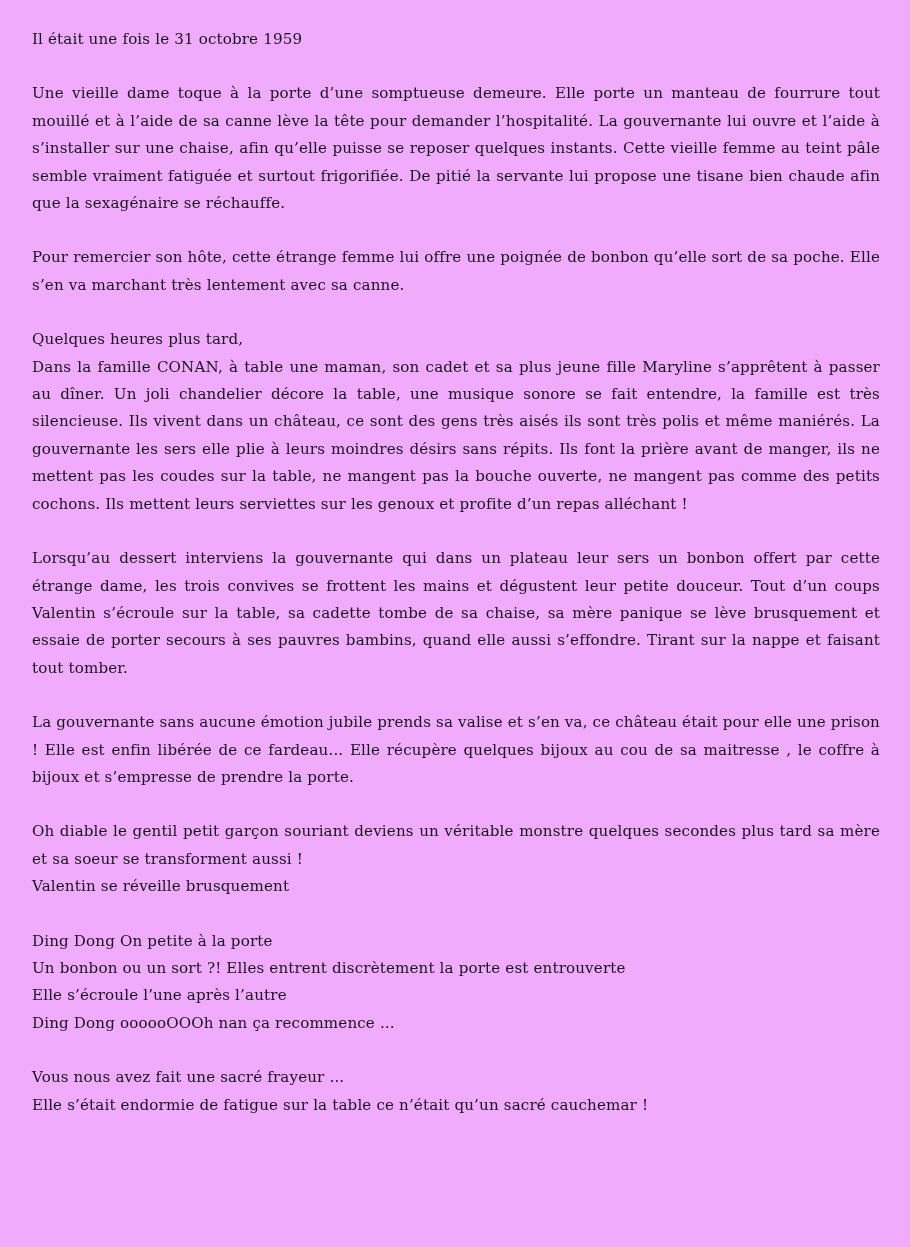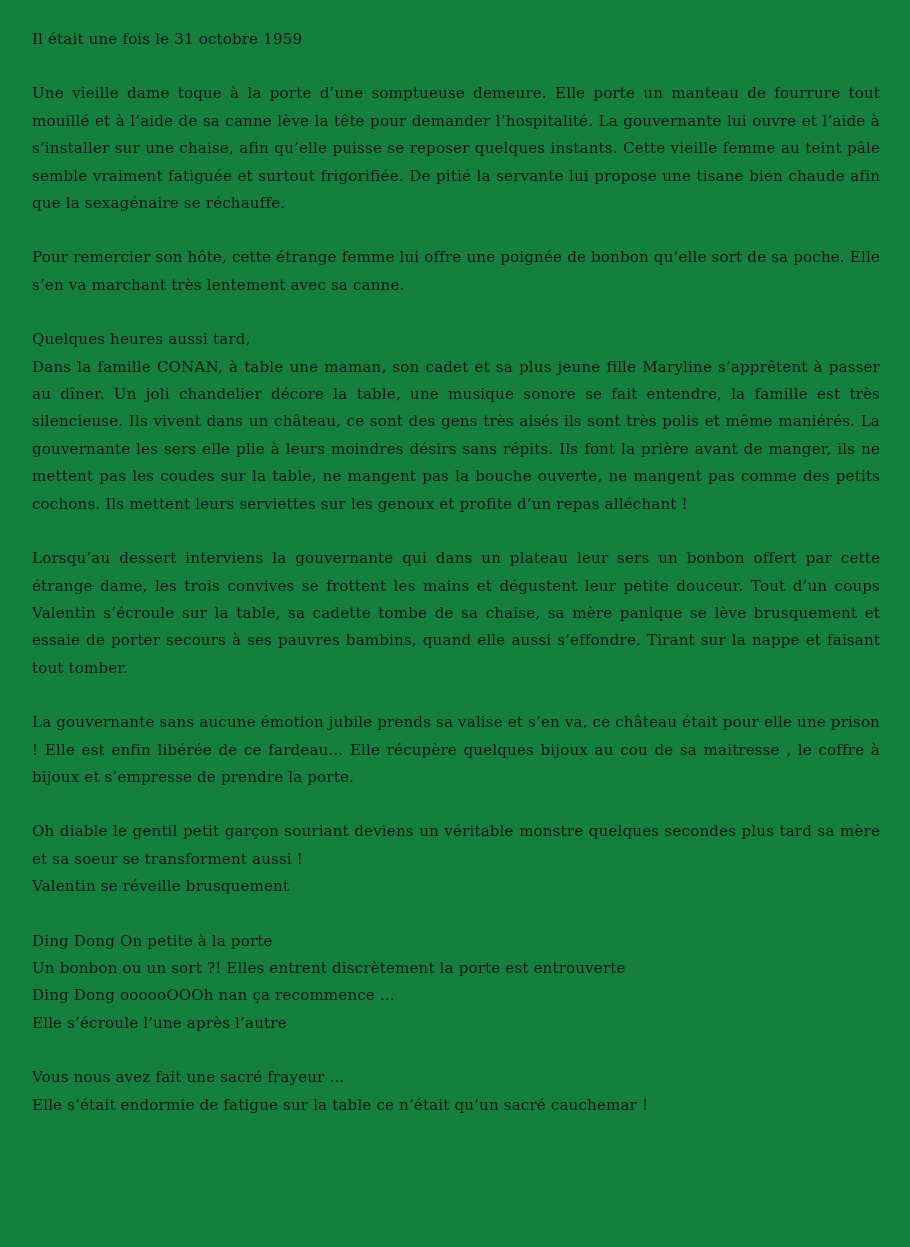--- a/index.html
+++ b/index.html
@@ -11,21 +11,21 @@
     height: 1247px;
     background: #fbfbd8;
     font-family: "DejaVu Serif", serif;
     color: #1a1a1a;
   }
   .page {
     box-sizing: border-box;
     width: 910px;
     height: 1247px;
     padding: 26px 30px 10px 32px;
-    background: #15803d;
+    background: #f0abfc;
   }
   .doc {
     font-family: "DejaVu Serif", serif;
     font-size: 15.1px;
     line-height: 27.4px;
     color: #17171a;
     letter-spacing: 0.15px;
   }
   .para {
     margin: 0;
@@ -54,42 +54,42 @@
     <div class="spacer"></div>
 
     <p class="para">Une vieille dame toque à la porte d’une somptueuse demeure. Elle porte un manteau de fourrure tout mouillé et à l’aide de sa canne lève la tête pour demander l’hospitalité. La gouvernante lui ouvre et l’aide à s’installer sur une chaise, afin qu’elle puisse se reposer quelques instants. Cette vieille femme au teint pâle semble vraiment fatiguée et surtout frigorifiée. De pitié la servante lui propose une tisane bien chaude afin que la sexagénaire se réchauffe.</p>
 
     <div class="spacer"></div>
 
     <p class="para">Pour remercier son hôte, cette étrange femme lui offre une poignée de bonbon qu’elle sort de sa poche. Elle s’en va marchant très lentement avec sa canne.</p>
 
     <div class="spacer"></div>
 
-    <p class="para left">Quelques heures aussi tard,</p>
+    <p class="para left">Quelques heures plus tard,</p>
     <p class="para">Dans la famille CONAN, à table une maman, son cadet et sa plus jeune fille Maryline s’apprêtent à passer au dîner. Un joli chandelier  décore la table, une musique sonore se fait entendre, la famille est très silencieuse. Ils vivent dans un château, ce sont des gens très aisés ils sont très polis et même maniérés. La gouvernante les sers elle plie à leurs moindres désirs sans répits. Ils font la prière avant de manger, ils ne mettent pas les coudes sur la table, ne mangent pas la bouche ouverte, ne mangent pas comme des petits cochons. Ils mettent leurs serviettes sur les genoux et profite d’un repas alléchant !</p>
 
     <div class="spacer"></div>
 
     <p class="para">Lorsqu’au dessert interviens la gouvernante qui dans un plateau leur sers un bonbon offert par cette étrange dame, les trois convives se frottent les mains et dégustent leur petite douceur. Tout d’un coups Valentin s’écroule sur la table, sa cadette tombe de sa chaise,  sa mère panique se lève brusquement et essaie de porter secours à ses pauvres bambins, quand elle aussi s’effondre. Tirant sur la nappe et faisant tout tomber.</p>
 
     <div class="spacer"></div>
 
     <p class="para">La gouvernante sans aucune émotion jubile prends sa valise et s’en va, ce château était pour elle une prison ! Elle est enfin libérée de ce fardeau... Elle récupère quelques bijoux au cou de sa maitresse , le coffre à bijoux et s’empresse de prendre la porte.</p>
 
     <div class="spacer"></div>
 
     <p class="para">Oh diable le gentil petit garçon souriant deviens un véritable monstre quelques secondes plus tard sa mère et sa soeur se transforment aussi !</p>
     <p class="para left">Valentin se réveille brusquement</p>
 
     <div class="spacer"></div>
 
     <p class="para left">Ding Dong On petite à la porte</p>
     <p class="para left">Un bonbon ou un sort ?! Elles entrent discrètement la porte est entrouverte</p>
+    <p class="para left">Elle s’écroule l’une après l’autre</p>
     <p class="para left">Ding Dong      oooooOOOh nan ça recommence ...</p>
-    <p class="para left">Elle s’écroule l’une après l’autre</p>
 
     <div class="spacer"></div>
 
     <p class="para left">Vous nous avez fait une sacré frayeur ...</p>
     <p class="para left">Elle s’était endormie de fatigue sur la table ce n’était qu’un sacré cauchemar !</p>
 
     <div class="spacer"></div>
 
   </div>
 </div>

